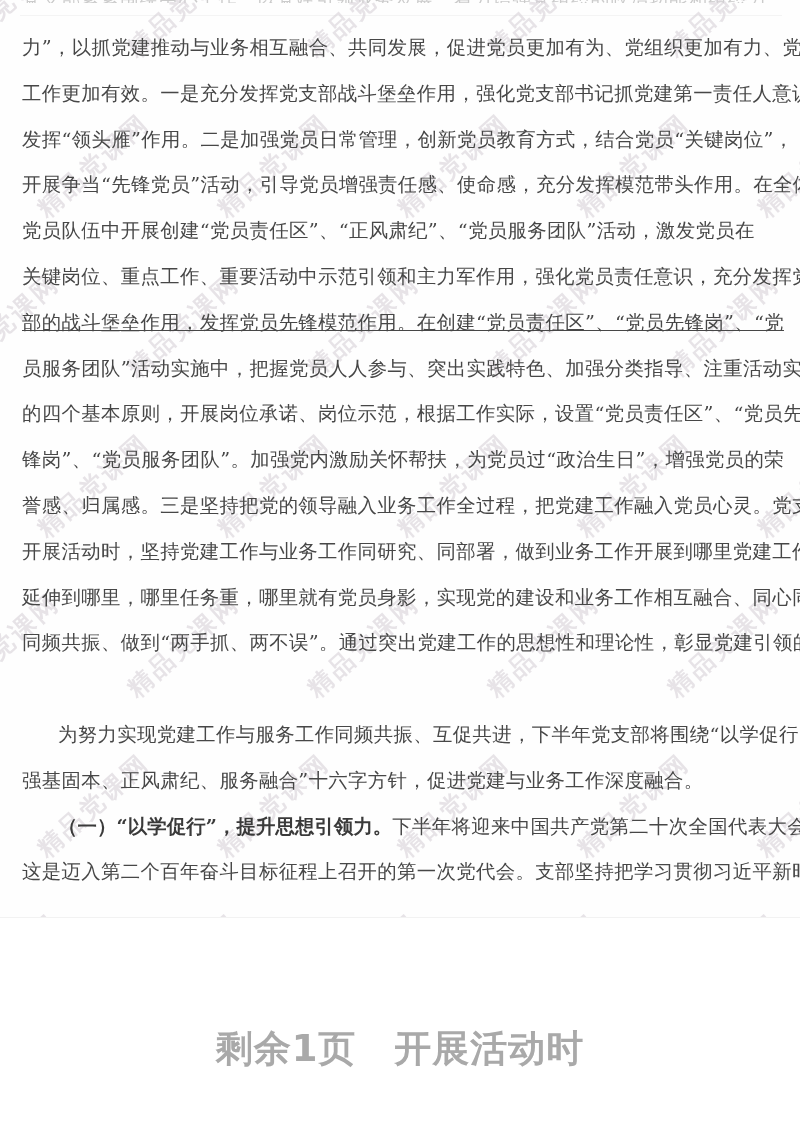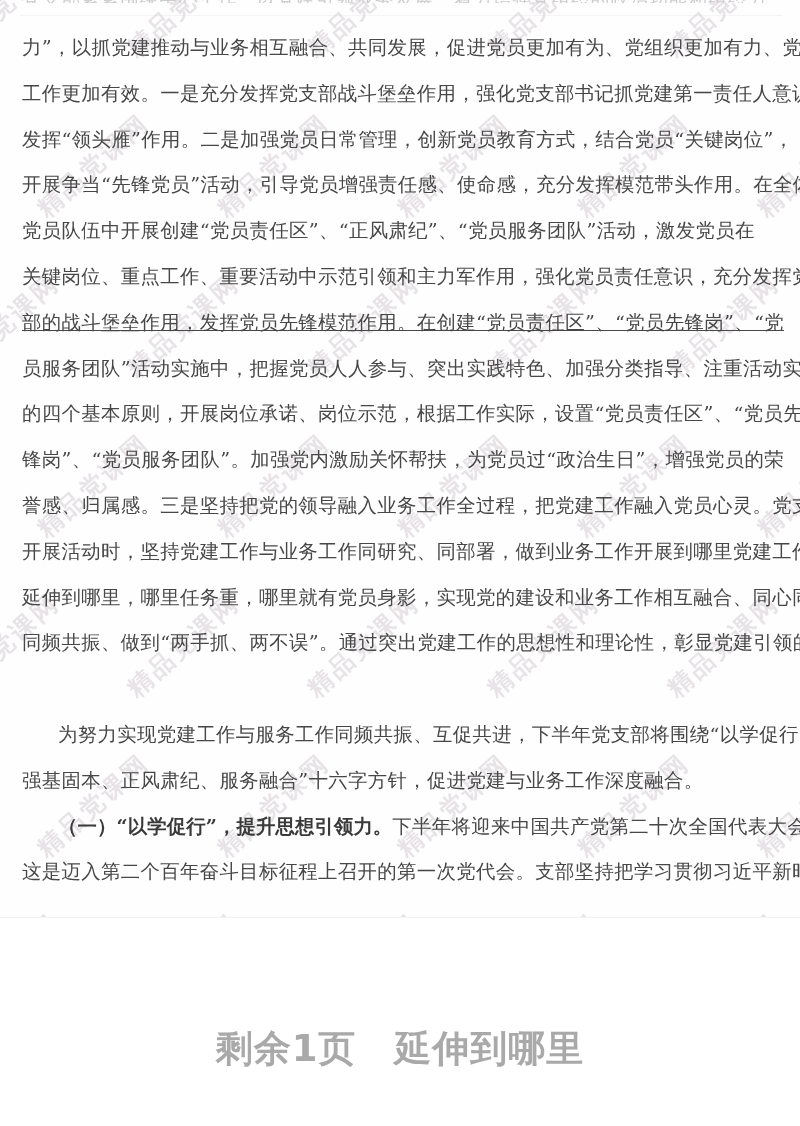--- a/index.html
+++ b/index.html
@@ -192,16 +192,16 @@
         <div class="tline justify" style="top: 628.4px;">同频共振、做到“两手抓、两不误”。通过突出党建工作的思想性和理论性，彰显党建引领的</div>
         <div class="tline justify indent" style="top: 720px;">为努力实现党建工作与服务工作同频共振、互促共进，下半年党支部将围绕“以学促行、</div>
         <div class="tline justify" style="top: 765.8px;">强基固本、正风肃纪、服务融合”十六字方针，促进党建与业务工作深度融合。</div>
         <div class="tline justify indent" style="top: 811.6px;"><b>（一）“以学促行”，提升思想引领力。</b><span>下半年将迎来中国共产党第二十次全国代表大会，</span></div>
         <div class="tline justify" style="top: 857.4px;">这是迈入第二个百年奋斗目标征程上召开的第一次党代会。支部坚持把学习贯彻习近平新时代</div>
       </div>
 
   </div>
 
   <div id="promo-banner">
-    <span id="promo-text">剩余1页　延伸到哪里</span>
+    <span id="promo-text">剩余1页　开展活动时</span>
   </div>
 
 </div>
 
 </body></html>

